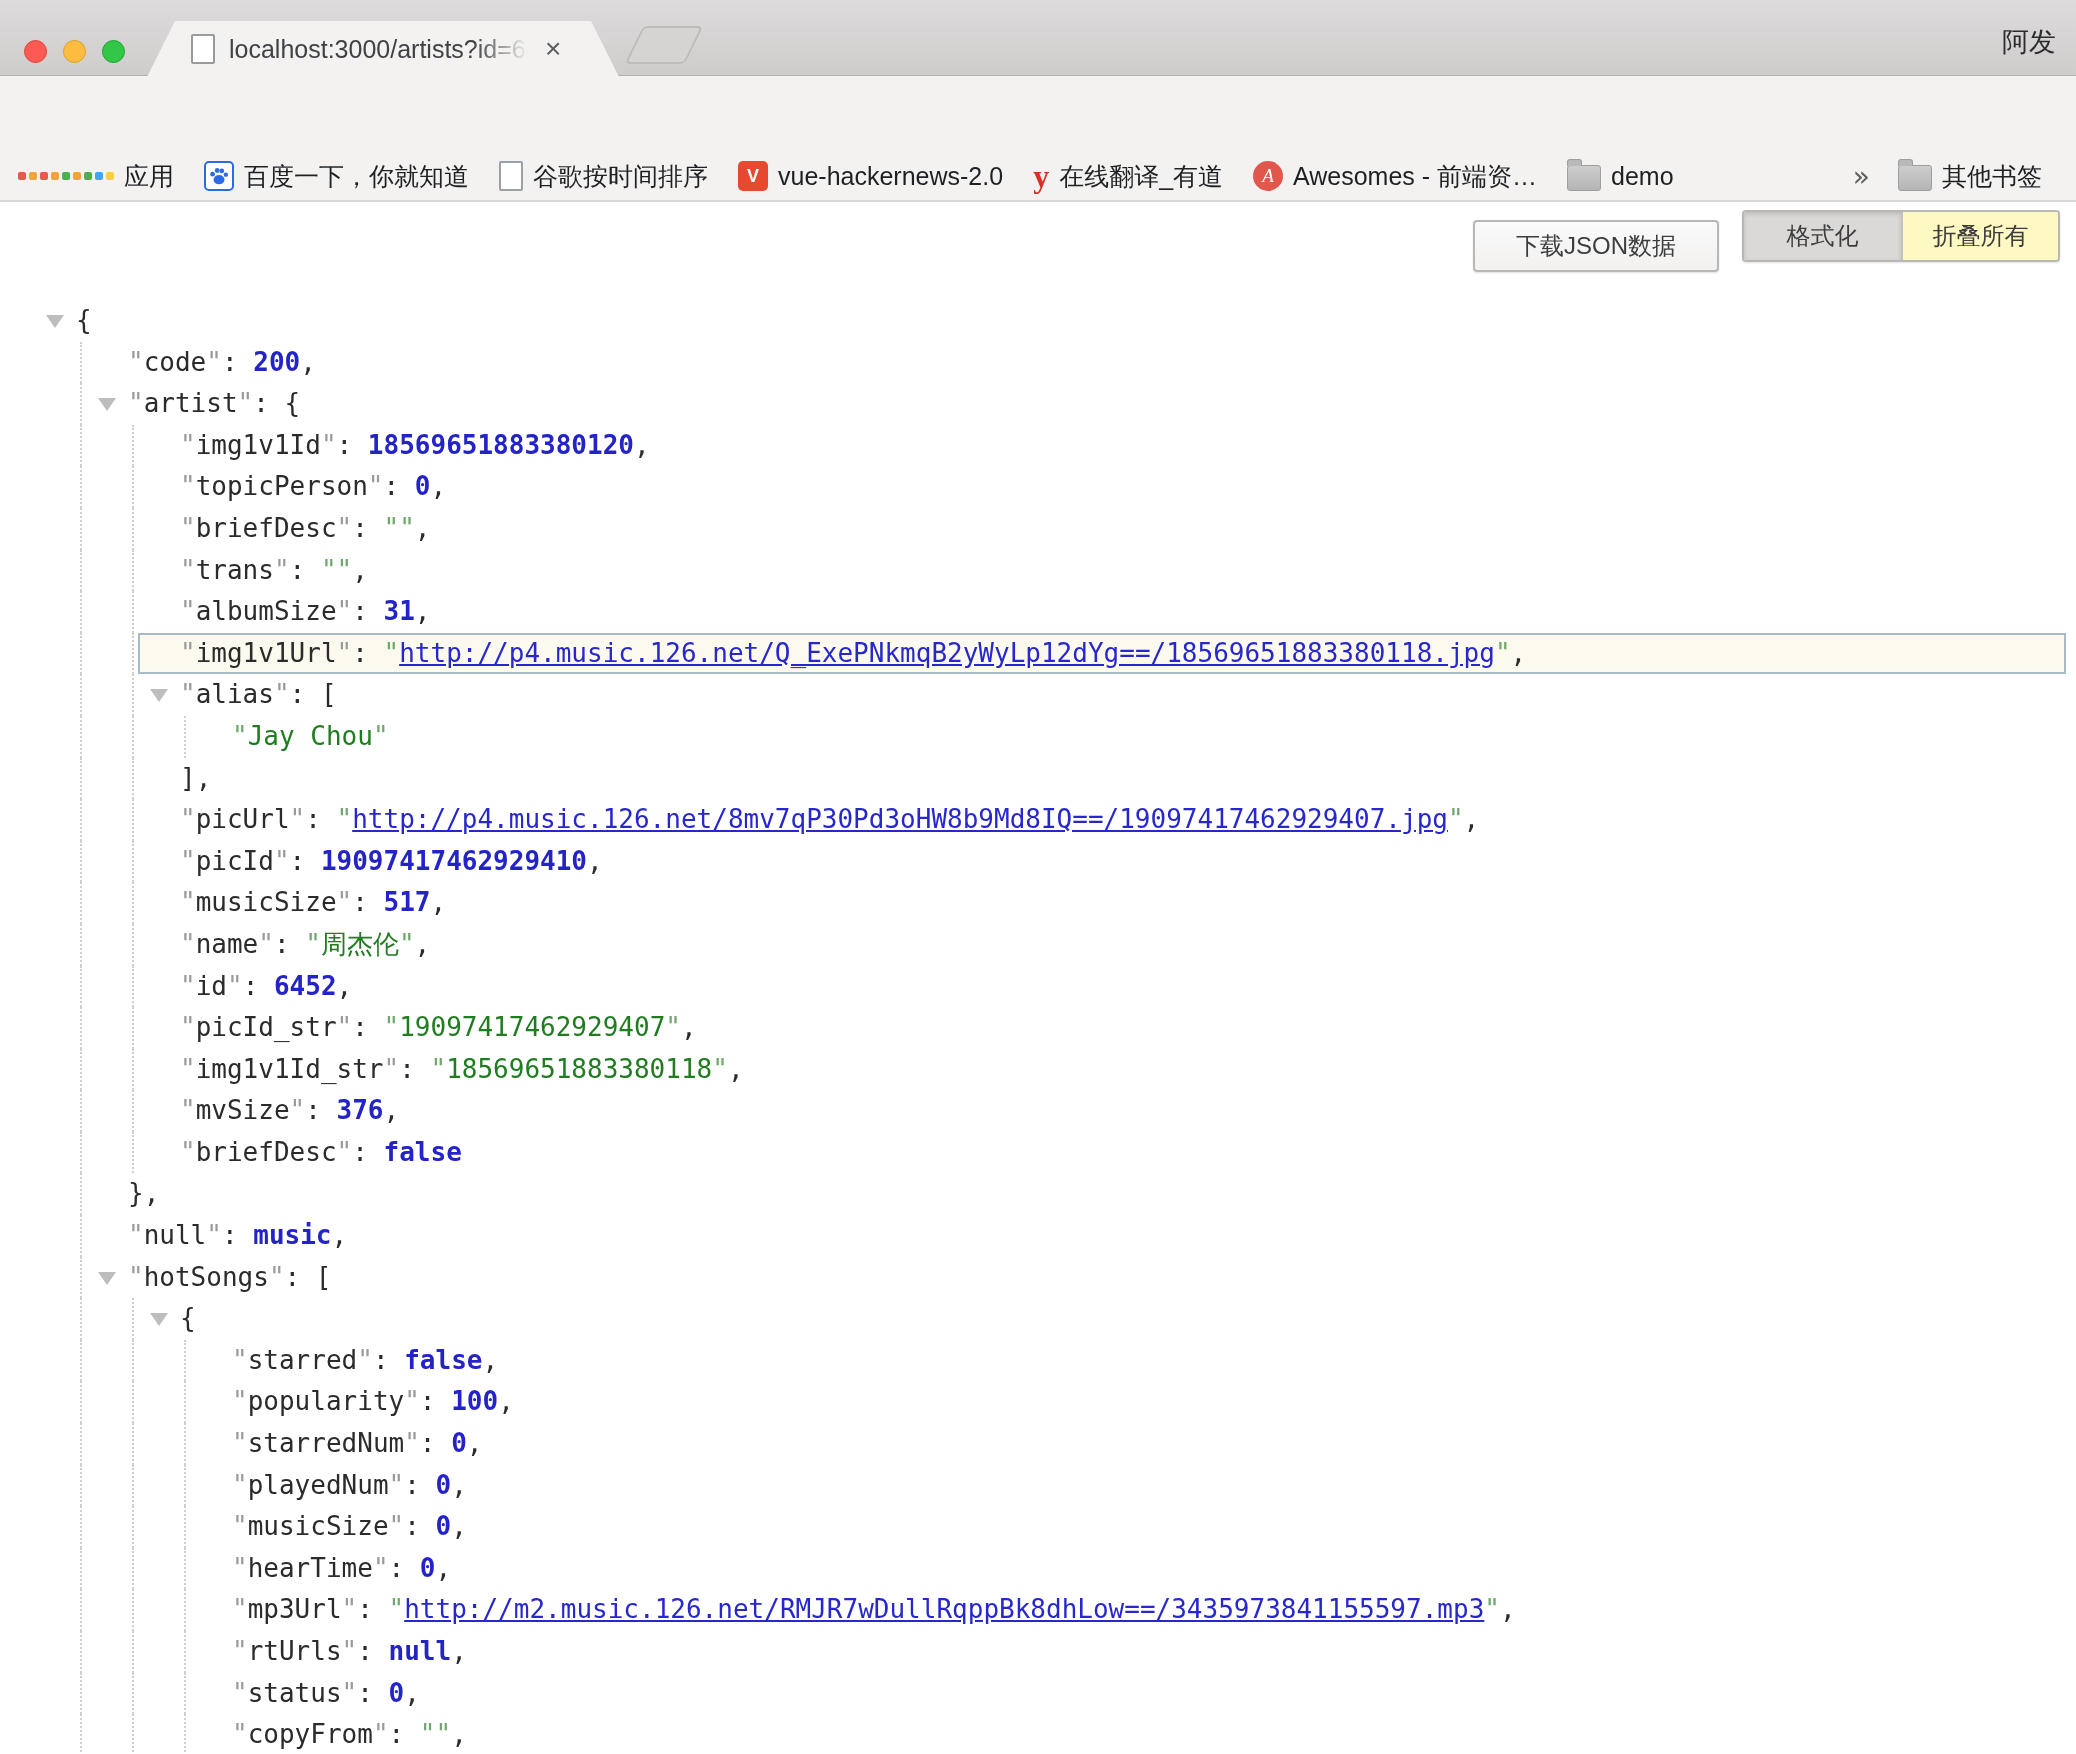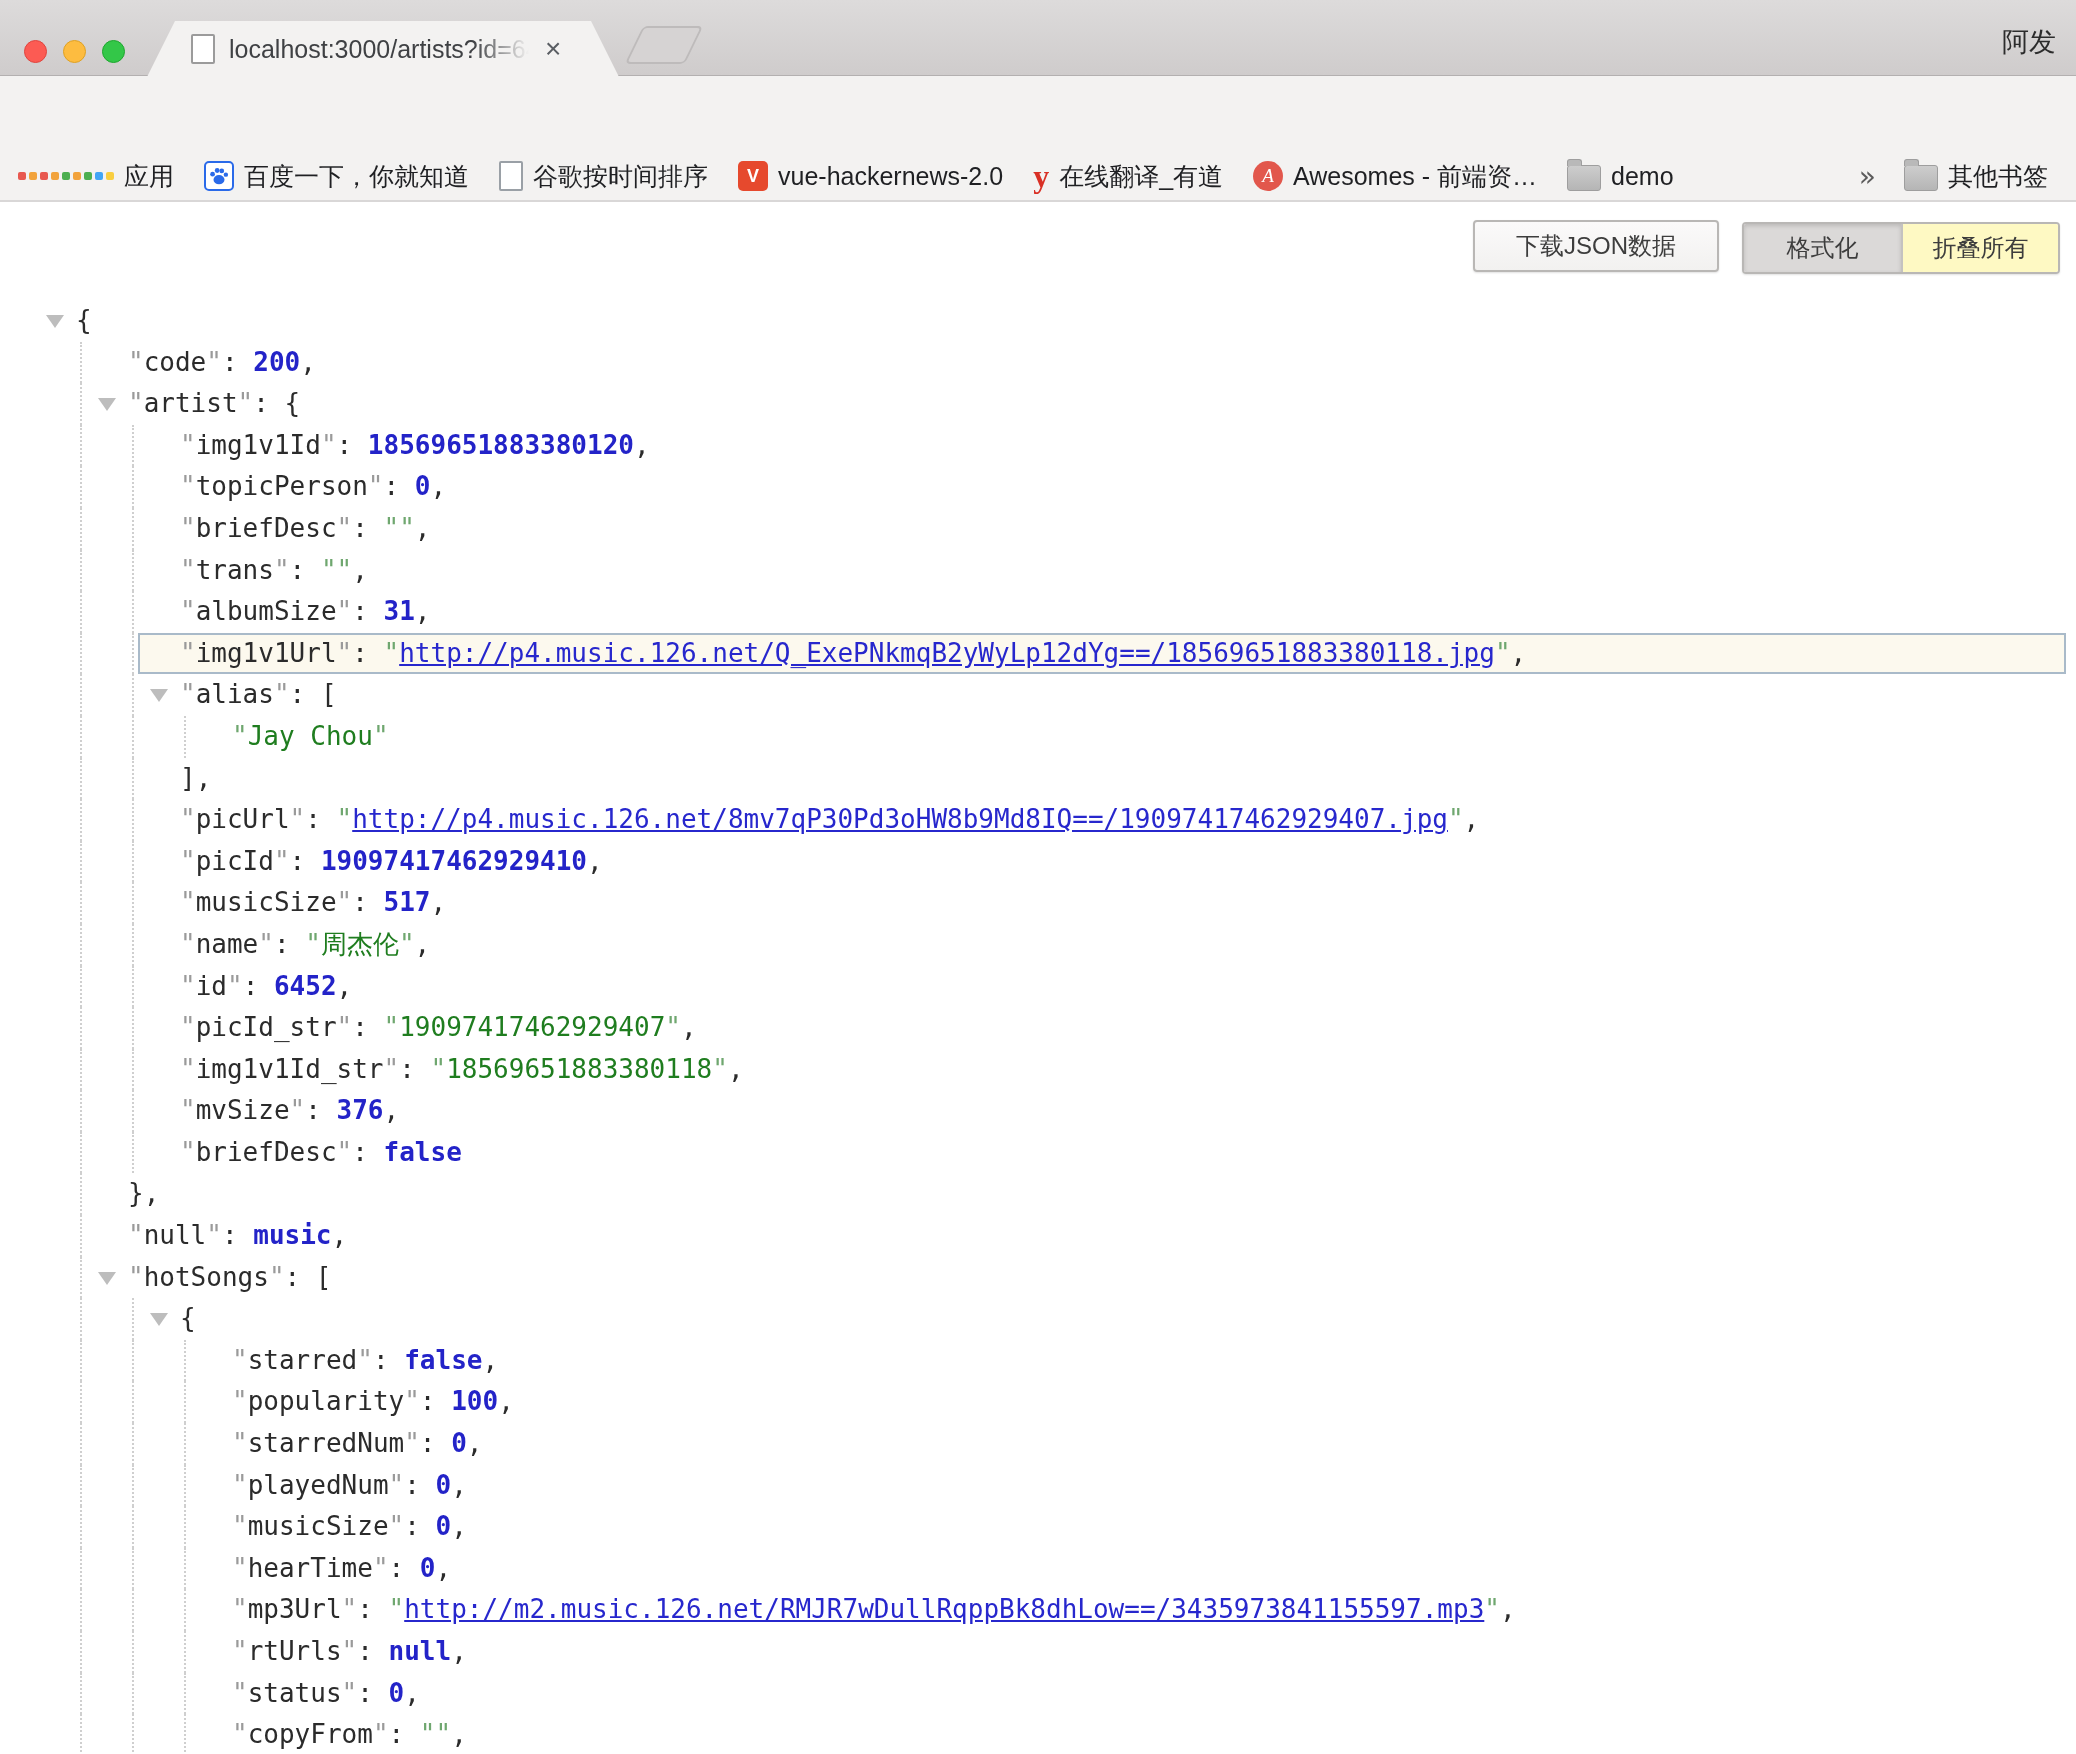--- a/index.html
+++ b/index.html
@@ -73,30 +73,30 @@
   .vueb{width:30px;height:30px;border-radius:5px;background:#e6492d;color:#fff;font-weight:bold;
     font-size:18px;display:flex;align-items:center;justify-content:center}
   .ydao{font-size:32px;font-weight:800;color:#d93025;font-family:"Liberation Serif",serif;line-height:1}
   .awe{width:30px;height:30px;border-radius:50%;background:#e2574c;color:#fff;font-size:19px;font-style:italic;
     font-family:"Liberation Serif",serif;display:flex;align-items:center;justify-content:center}
   .folder{width:32px;height:24px;background:linear-gradient(#cdcdcd,#b5b5b5);border:1px solid #9e9e9e;
     border-radius:3px;position:relative;margin-top:4px}
   .folder::before{content:'';position:absolute;left:-1px;top:-7px;width:13px;height:6px;background:#b9b9b9;
     border:1px solid #9e9e9e;border-bottom:none;border-radius:3px 3px 0 0}
   .chev{font-size:28px;color:#5c5c5c;margin-right:28px}
-  .bm.right{margin-right:10px}
+  .bm.right{margin-right:16px}
   .spacer{flex:1}
 
   
   #content{position:absolute;left:0;top:202px;width:2076px;height:1552px;background:#fff;overflow:hidden}
   .btn{position:absolute;top:18px;height:52px;box-sizing:border-box;border:2px solid #b9b7b5;border-radius:4px;
     background:linear-gradient(#fbfafa,#f2f1f0);color:#3d3d3d;font-size:24px;display:flex;align-items:center;
     justify-content:center;box-shadow:0 1px 2px rgba(0,0,0,.12)}
   #dl-btn{left:1473px;width:246px}
-  .seg{position:absolute;left:1742px;top:20px;height:52px;display:flex;border:2px solid #b9b7b5;border-radius:4px;
+  .seg{position:absolute;left:1742px;top:8px;height:52px;display:flex;border:2px solid #b9b7b5;border-radius:4px;
     overflow:hidden;box-sizing:border-box;box-shadow:0 1px 2px rgba(0,0,0,.12)}
   .seg .cell{width:157px;display:flex;align-items:center;justify-content:center;font-size:24px;color:#3d3d3d;box-sizing:border-box}
   .seg .cell.active{background:#dbd9d8;box-shadow:inset 0 2px 4px rgba(0,0,0,.15)}
   .seg .cell.idle{background:#fef9c3}
   .seg .cell + .cell{border-left:2px solid #c4c2c0}
 
   
   #jtree{position:absolute;left:0;top:98px;width:2076px}
   .jline{position:relative;height:41.6px;line-height:41.6px;white-space:pre;
     font-family:"DejaVu Sans Mono",monospace;font-size:26px;color:var(--punct)}

